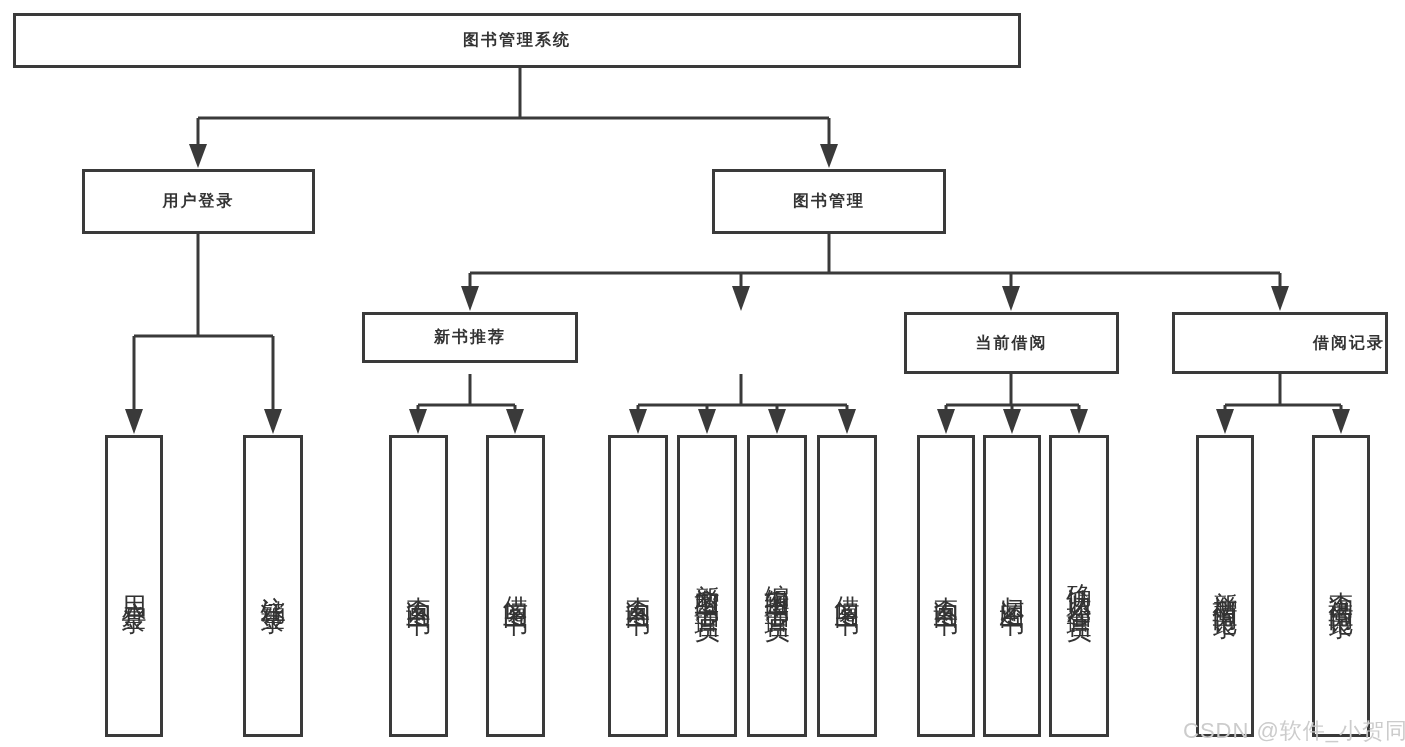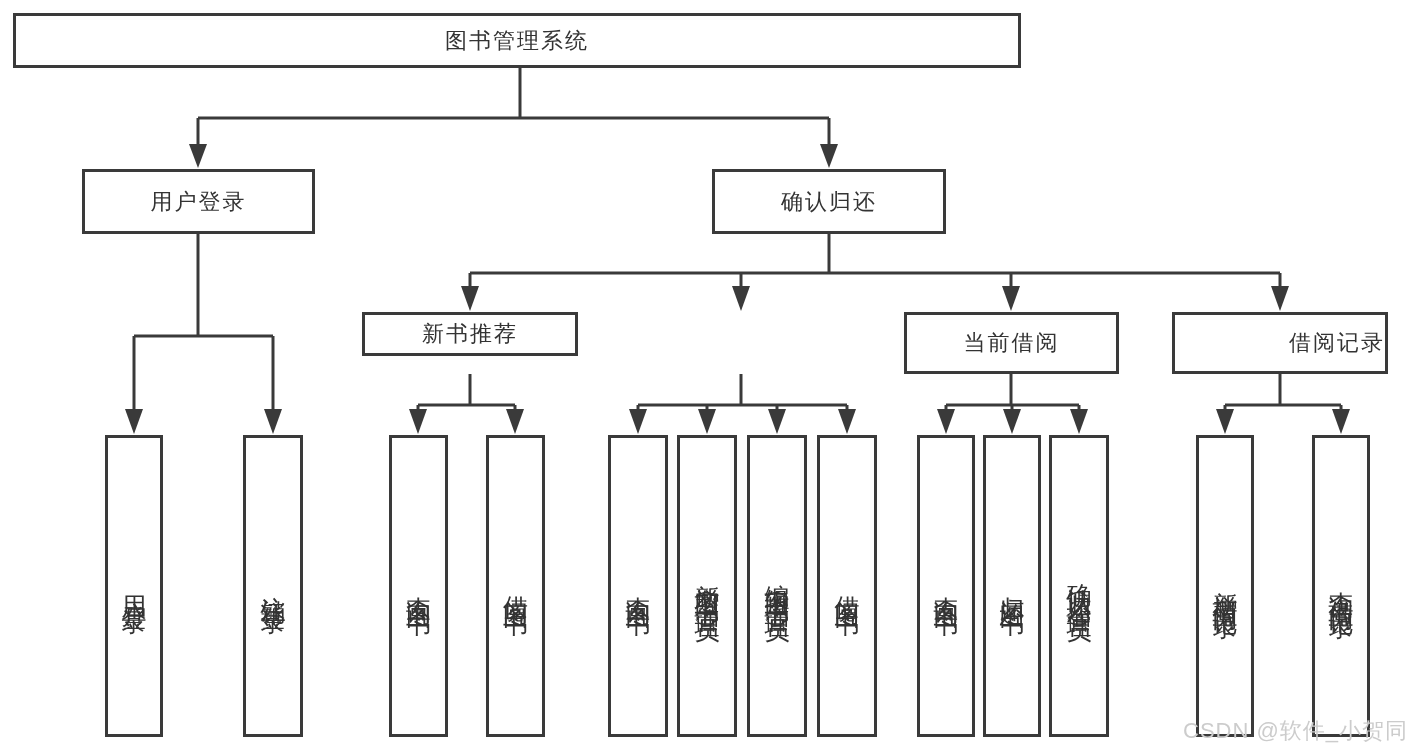--- a/index.html
+++ b/index.html
@@ -20,23 +20,24 @@
     position: absolute;
     box-sizing: border-box;
     border: 3px solid #3a3a3a;
     background: #ffffff;
     display: flex;
     align-items: center;
     justify-content: center;
     color: #333333;
   }
   .hnode span {
-    font-size: 22px;
+    font-size: 16px;
     letter-spacing: 2px;
     white-space: nowrap;
+    font-weight: bold;
   }
   .vnode .vtext {
     writing-mode: vertical-rl;
     text-orientation: mixed;
     font-size: 25px;
     letter-spacing: 5px;
     line-height: 1;
     color: #333333;
   }
   .watermark {
@@ -125,24 +126,24 @@
   </svg>
 
   <div class="node hnode" style="left:13px; top:13px; width:1008px; height:55px;">
     <span>图书管理系统</span>
   </div>
 
   <div class="node hnode" style="left:82px; top:169px; width:233px; height:65px;">
     <span>用户登录</span>
   </div>
   <div class="node hnode" style="left:712px; top:169px; width:234px; height:65px;">
-    <span>确认归还</span>
+    <span>图书管理</span>
   </div>
 
-  <div class="node hnode" style="left:362px; top:312px; width:216px; height:44px;">
+  <div class="node hnode" style="left:362px; top:312px; width:216px; height:51px;">
     <span>新书推荐</span>
   </div>
   <div class="node hnode" style="left:904px; top:312px; width:215px; height:62px;">
     <span>当前借阅</span>
   </div>
   <div class="node hnode" style="left:1172px; top:312px; width:216px; height:62px;justify-content:flex-end;">
     <span>借阅记录</span>
   </div>
 
   <div class="node vnode" style="left:105px; top:435px; width:58px; height:302px;">

